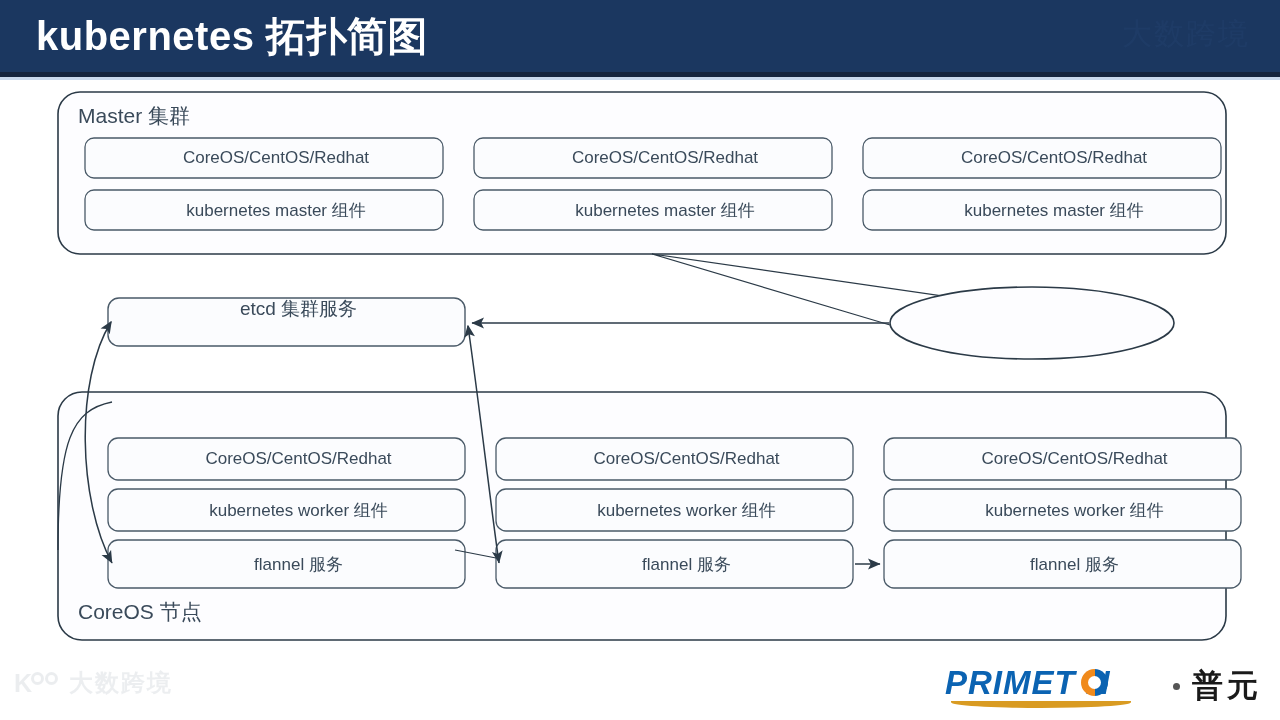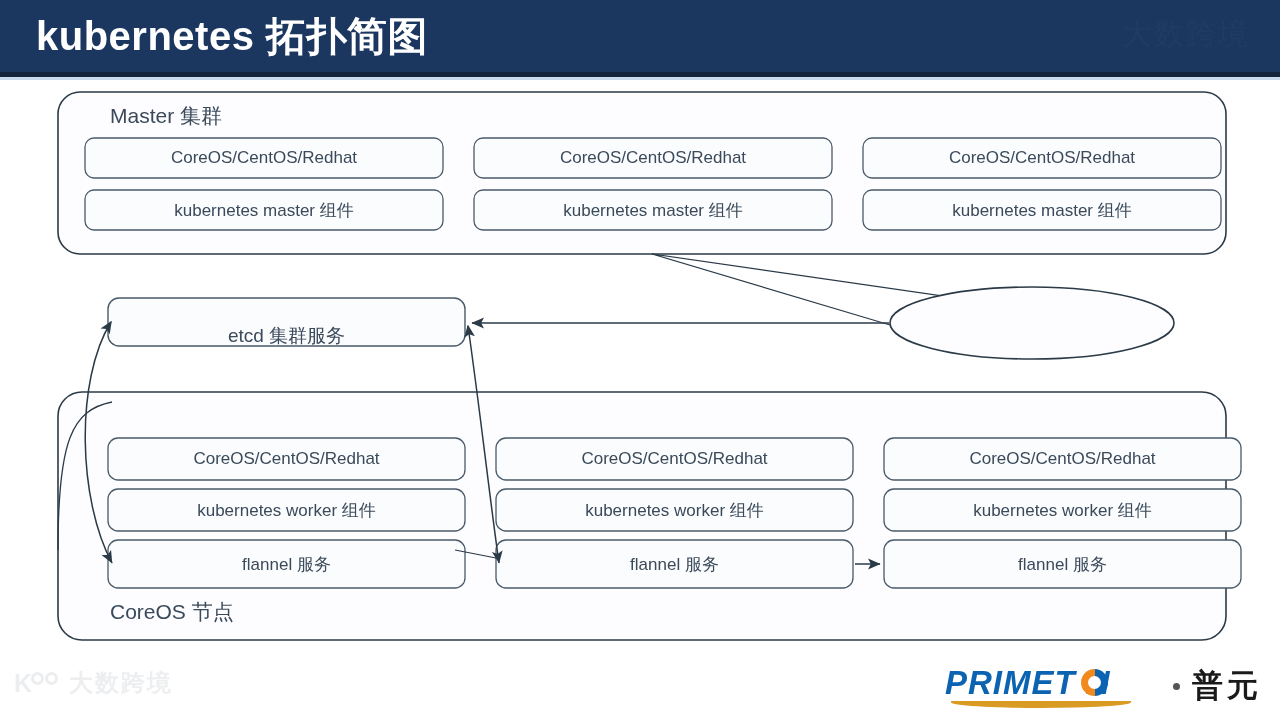--- a/index.html
+++ b/index.html
@@ -41,28 +41,28 @@
   .svg-layer{position:absolute;left:0;top:0;width:1280px;height:575px;}
 
   .node-text{
     position:absolute;
     color:#3a4a5a;
     font-size:17px;
     display:flex;align-items:center;justify-content:center;
     text-align:right;
     white-space:nowrap;
     pointer-events:none;
+    margin-left:12px;
   }
   .group-label{
     position:absolute;
     color:#3a4a5a;
     font-size:21px;
     white-space:nowrap;
     pointer-events:none;
-    margin-left:32px;
   }
   .ellipse-text{
     position:absolute;
     color:#3a4a5a;
     font-size:21px;
     display:flex;align-items:center;justify-content:center;
     white-space:nowrap;
     pointer-events:none;
   }
 
@@ -181,21 +181,21 @@
 
     <div class="node-text" style="left:85px;top:58px;width:358px;height:40px;">CoreOS/CentOS/Redhat</div>
     <div class="node-text" style="left:85px;top:110px;width:358px;height:40px;">kubernetes master 组件</div>
 
     <div class="node-text" style="left:474px;top:58px;width:358px;height:40px;">CoreOS/CentOS/Redhat</div>
     <div class="node-text" style="left:474px;top:110px;width:358px;height:40px;">kubernetes master 组件</div>
 
     <div class="node-text" style="left:863px;top:58px;width:358px;height:40px;">CoreOS/CentOS/Redhat</div>
     <div class="node-text" style="left:863px;top:110px;width:358px;height:40px;">kubernetes master 组件</div>
 
-    <div class="node-text" style="left:108px;top:232px;width:357px;height:48px;font-size:19px;">etcd 集群服务</div>
+    <div class="node-text" style="left:108px;top:205px;width:357px;height:48px;font-size:19px;">etcd 集群服务</div>
 
     <div class="node-text" style="left:108px;top:358px;width:357px;height:42px;">CoreOS/CentOS/Redhat</div>
     <div class="node-text" style="left:108px;top:409px;width:357px;height:42px;">kubernetes worker 组件</div>
     <div class="node-text" style="left:108px;top:460px;width:357px;height:48px;">flannel 服务</div>
 
     <div class="node-text" style="left:496px;top:358px;width:357px;height:42px;">CoreOS/CentOS/Redhat</div>
     <div class="node-text" style="left:496px;top:409px;width:357px;height:42px;">kubernetes worker 组件</div>
     <div class="node-text" style="left:496px;top:460px;width:357px;height:48px;">flannel 服务</div>
 
     <div class="node-text" style="left:884px;top:358px;width:357px;height:42px;">CoreOS/CentOS/Redhat</div>

